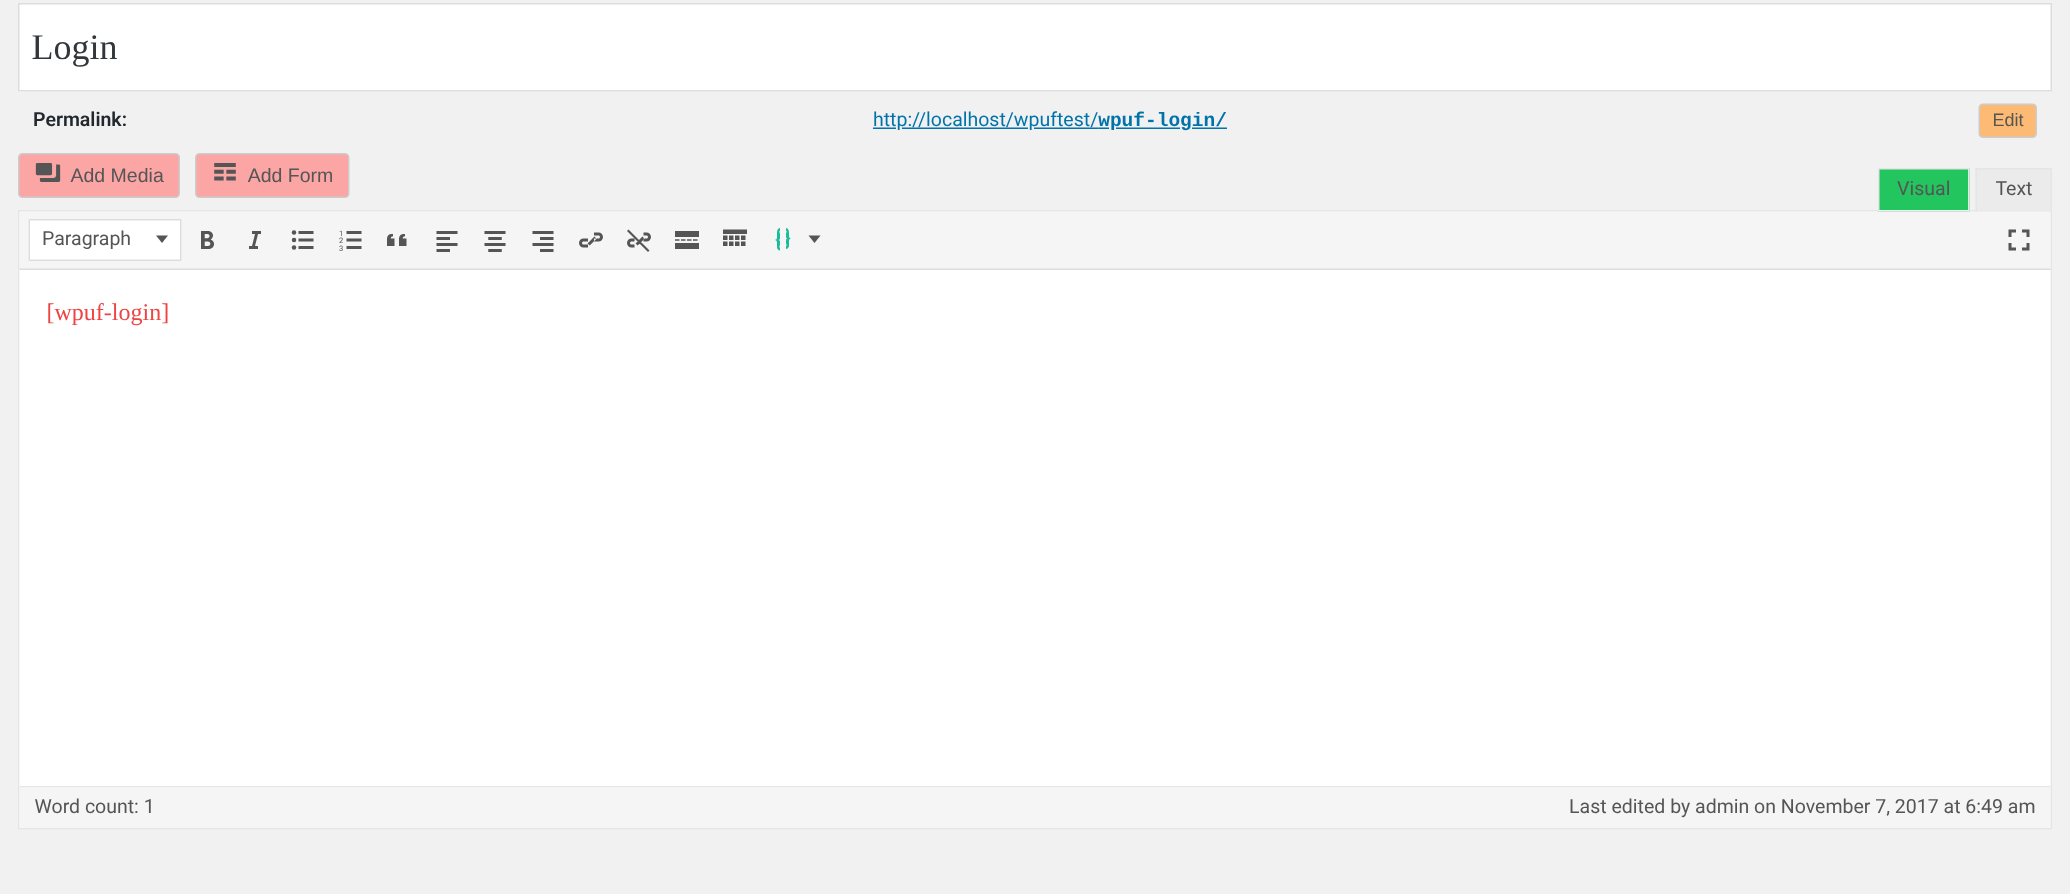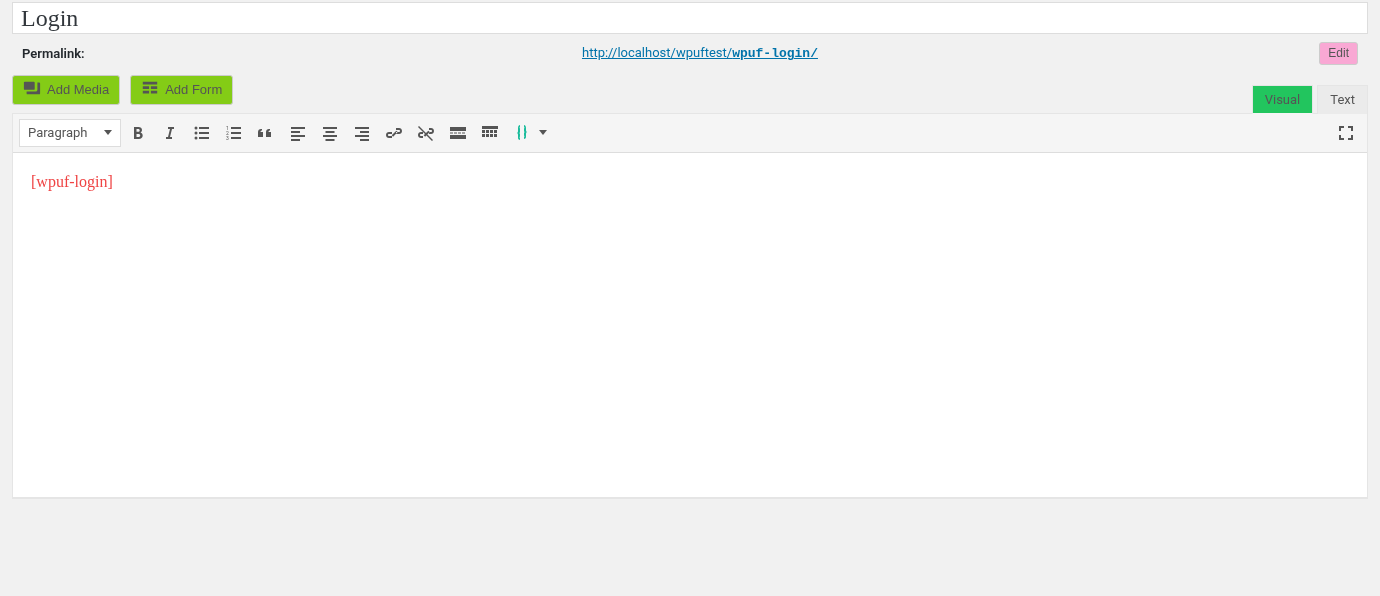--- a/index.html
+++ b/index.html
@@ -9,21 +9,21 @@
     color: #23282d;
     font-size: 13px;
     padding: 0;
   }
   .wrap { padding: 2px 12px 12px 12px; }
 
   .title-box {
     background: #fff;
     border: 1px solid #ddd;
     padding: 3px 8px;
-    height: 32px;
+    height: 59px;
     display: flex;
     align-items: center;
     margin-bottom: 6px;
   }
   .title-box span {
     font-size: 24px;
     font-weight: 400;
     color: #32373c;
     font-family: Georgia, "Times New Roman", serif;
     line-height: 1;
@@ -36,40 +36,40 @@
     font-size: 13px;
     color: #555;
     gap: 4px;
     justify-content: space-between;
   }
   .permalink-row strong { color: #23282d; font-weight:600;}
   .permalink-link { color: #0073aa; text-decoration: underline; }
   .permalink-link .slug { font-weight: 600; font-family: Liberation Mono, monospace; }
   .edit-slug-btn {
     border: 1px solid #ccc;
-    background: #f9a8d4;
+    background: #fdba74;
     color: #555;
     font-size: 12px;
     padding: 2px 8px;
     border-radius: 3px;
     cursor: pointer;
     line-height: 1.4;
     margin-left: 4px;
   }
 
   .media-row {
     display: flex;
     align-items: center;
     padding: 0 0 8px 0;
     gap: 10px;
     position: relative;
   }
   .wp-btn {
     border: 1px solid #ccc;
-    background: #84cc16;
+    background: #fca5a5;
     color: #555;
     font-size: 13px;
     padding: 4px 10px;
     border-radius: 3px;
     cursor: pointer;
     display: inline-flex;
     align-items: center;
     gap: 6px;
     height: 30px;
   }
@@ -319,15 +319,19 @@
             <svg viewBox="0 0 20 20">
               <path d="M3 3h5v2H5v3H3V3zm14 0v5h-2V5h-3V3h5zM3 17v-5h2v3h3v2H3zm14 0h-5v-2h3v-3h2v5z"></path>
             </svg>
           </div>
       </div>
 
       <div class="editor-content">
         <div class="text">[wpuf-login]</div>
       </div>
 
+      <div class="status-bar">
+        <span>Word count: 1</span>
+        <span>Last edited by admin on November 7, 2017 at 6:49 am</span>
+      </div>
     </div>
   </div>
 </div>
 
 </body></html>

